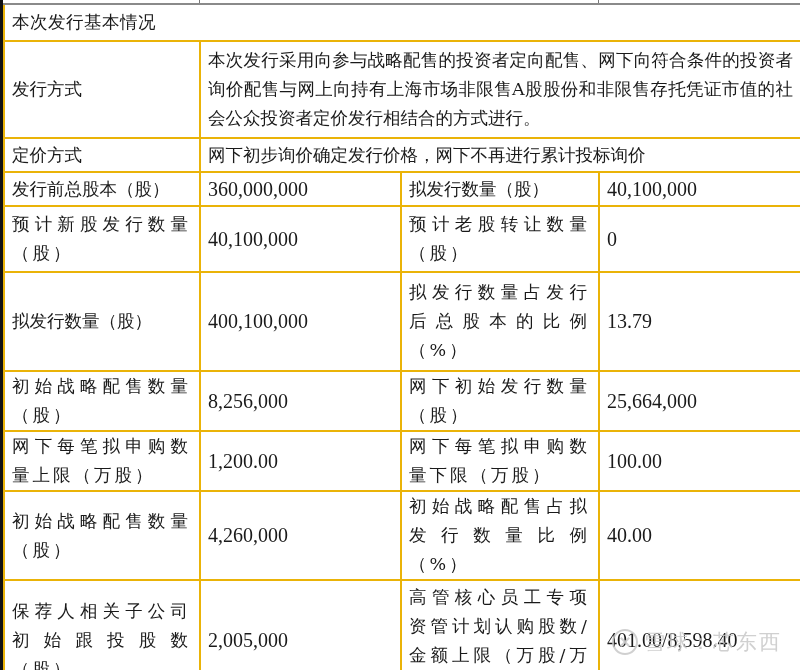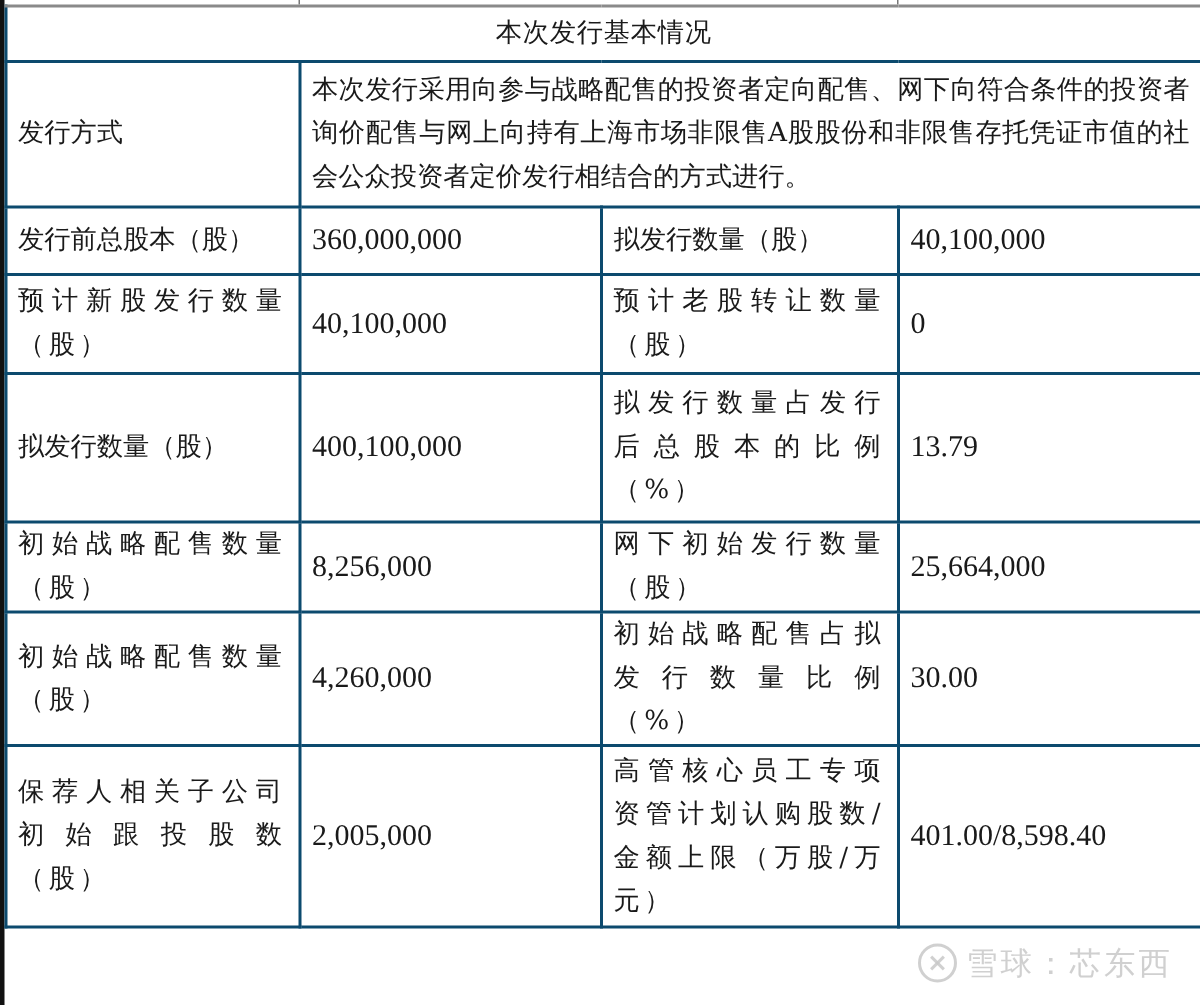--- a/index.html
+++ b/index.html
@@ -32,29 +32,29 @@
       position: absolute;
       left: 3px;
       top: 3px;
       width: 797px;
       border-collapse: collapse;
       table-layout: fixed;
       font-size: 17.5px;
       line-height: 29px;
     }
     table.info td {
-      border: 2px solid #0c4a6e;
+      border: 2px solid #eab308;
       padding: 0 8px 0 7px;
       vertical-align: middle;
       word-break: break-all;
     }
     table.info tr:first-child td { border-top: 2px solid #8a8a8a; }
     table.info td:last-child { border-right: none; }
     .title-cell {
-      text-align: center;
+      text-align: left;
       height: 35px;
       letter-spacing: 0.5px;
     }
     .label { text-align: justify; text-align-last: left; }
     .label.spread { letter-spacing: 3px; }
     .num { font-family: "Liberation Serif", "DejaVu Serif", serif; font-size: 20px; }
     .watermark {
       position: absolute;
       right: 18px;
       bottom: 14px;
@@ -98,21 +98,25 @@
     <col style="width:202px">
   </colgroup>
   <tbody>
       <tr>
     <td class="title-cell" colspan="4">本次发行基本情况</td>
   </tr>
   <tr style="height:97px">
     <td>发行方式</td>
     <td colspan="3" class="label">本次发行采用向参与战略配售的投资者定向配售、网下向符合条件的投资者询价配售与网上向持有上海市场非限售A股股份和非限售存托凭证市值的社会公众投资者定价发行相结合的方式进行。</td>
   </tr>
-  <tr style="height:45px">
+  <tr style="height:34px">
+    <td>定价方式</td>
+    <td colspan="3">网下初步询价确定发行价格，网下不再进行累计投标询价</td>
+  </tr>
+  <tr style="height:34px">
     <td class="label">发行前总股本（股）</td>
     <td class="num">360,000,000</td>
     <td class="label">拟发行数量（股）</td>
     <td class="num">40,100,000</td>
   </tr>
   <tr style="height:66px">
     <td class="label spread">预计新股发行数量（股）</td>
     <td class="num">40,100,000</td>
     <td class="label spread">预计老股转让数量（股）</td>
     <td class="num">0</td>
@@ -122,25 +126,31 @@
     <td class="num">400,100,000</td>
     <td class="label spread">拟发行数量占发行后总股本的比例（%）</td>
     <td class="num">13.79</td>
   </tr>
   <tr style="height:59px">
     <td class="label spread">初始战略配售数量（股）</td>
     <td class="num">8,256,000</td>
     <td class="label spread">网下初始发行数量（股）</td>
     <td class="num">25,664,000</td>
   </tr>
+  <tr style="height:56px">
+    <td class="label spread">网下每笔拟申购数量上限（万股）</td>
+    <td class="num">1,200.00</td>
+    <td class="label spread">网下每笔拟申购数量下限（万股）</td>
+    <td class="num">100.00</td>
+  </tr>
   <tr style="height:60px">
     <td class="label spread">初始战略配售数量（股）</td>
     <td class="num">4,260,000</td>
     <td class="label spread">初始战略配售占拟发行数量比例（%）</td>
-    <td class="num">30.00</td>
+    <td class="num">40.00</td>
   </tr>
   <tr style="height:121px">
     <td class="label spread">保荐人相关子公司初始跟投股数（股）</td>
     <td class="num">2,005,000</td>
     <td class="label spread">高管核心员工专项资管计划认购股数/金额上限（万股/万元）</td>
     <td class="num">401.00/8,598.40</td>
   </tr>
 </tbody>
   </table>
 

